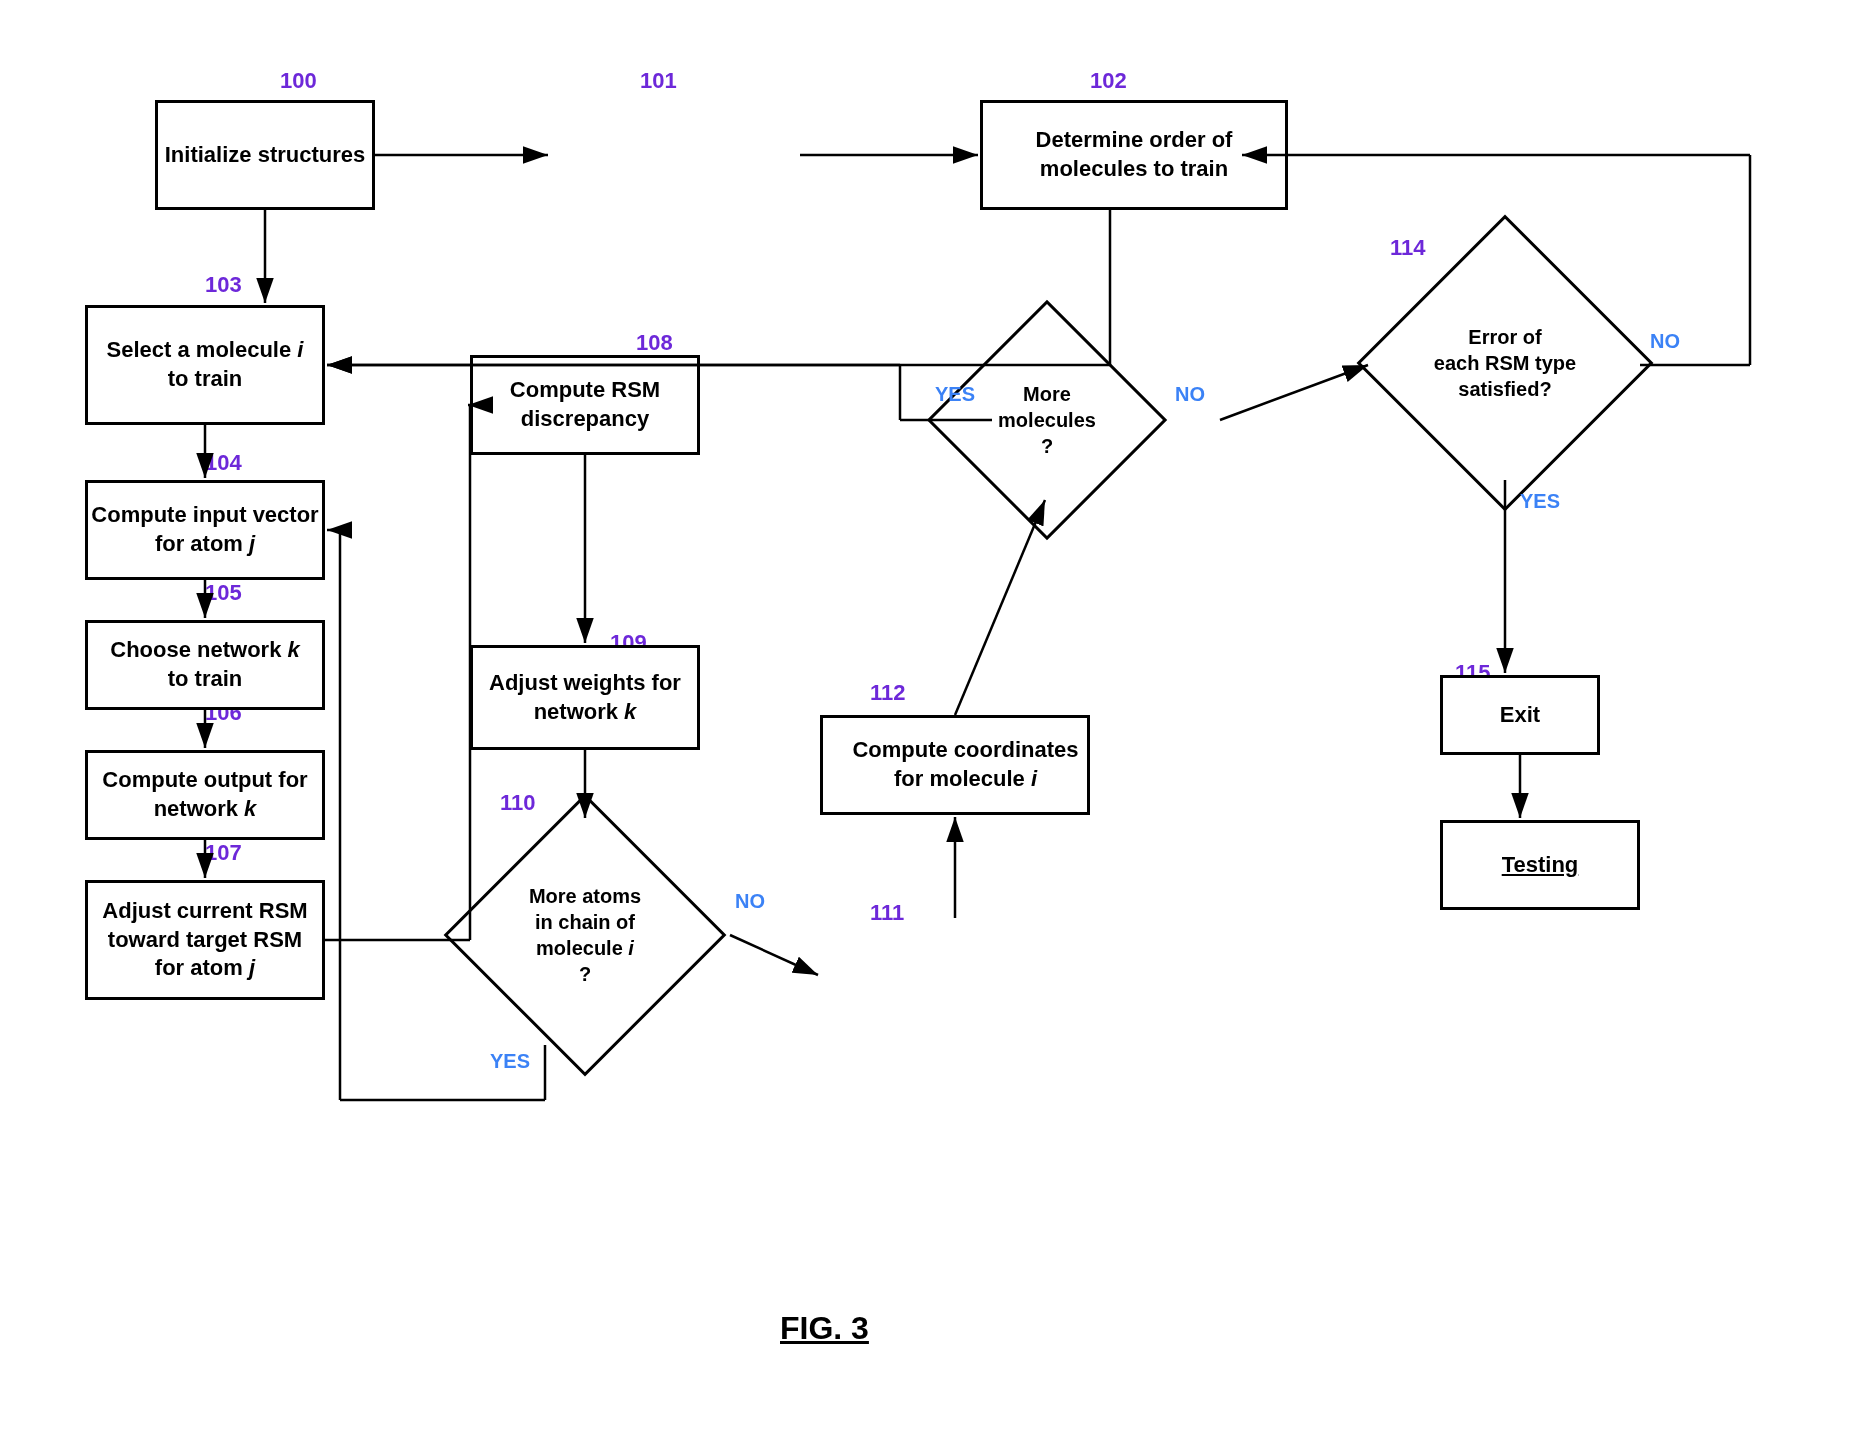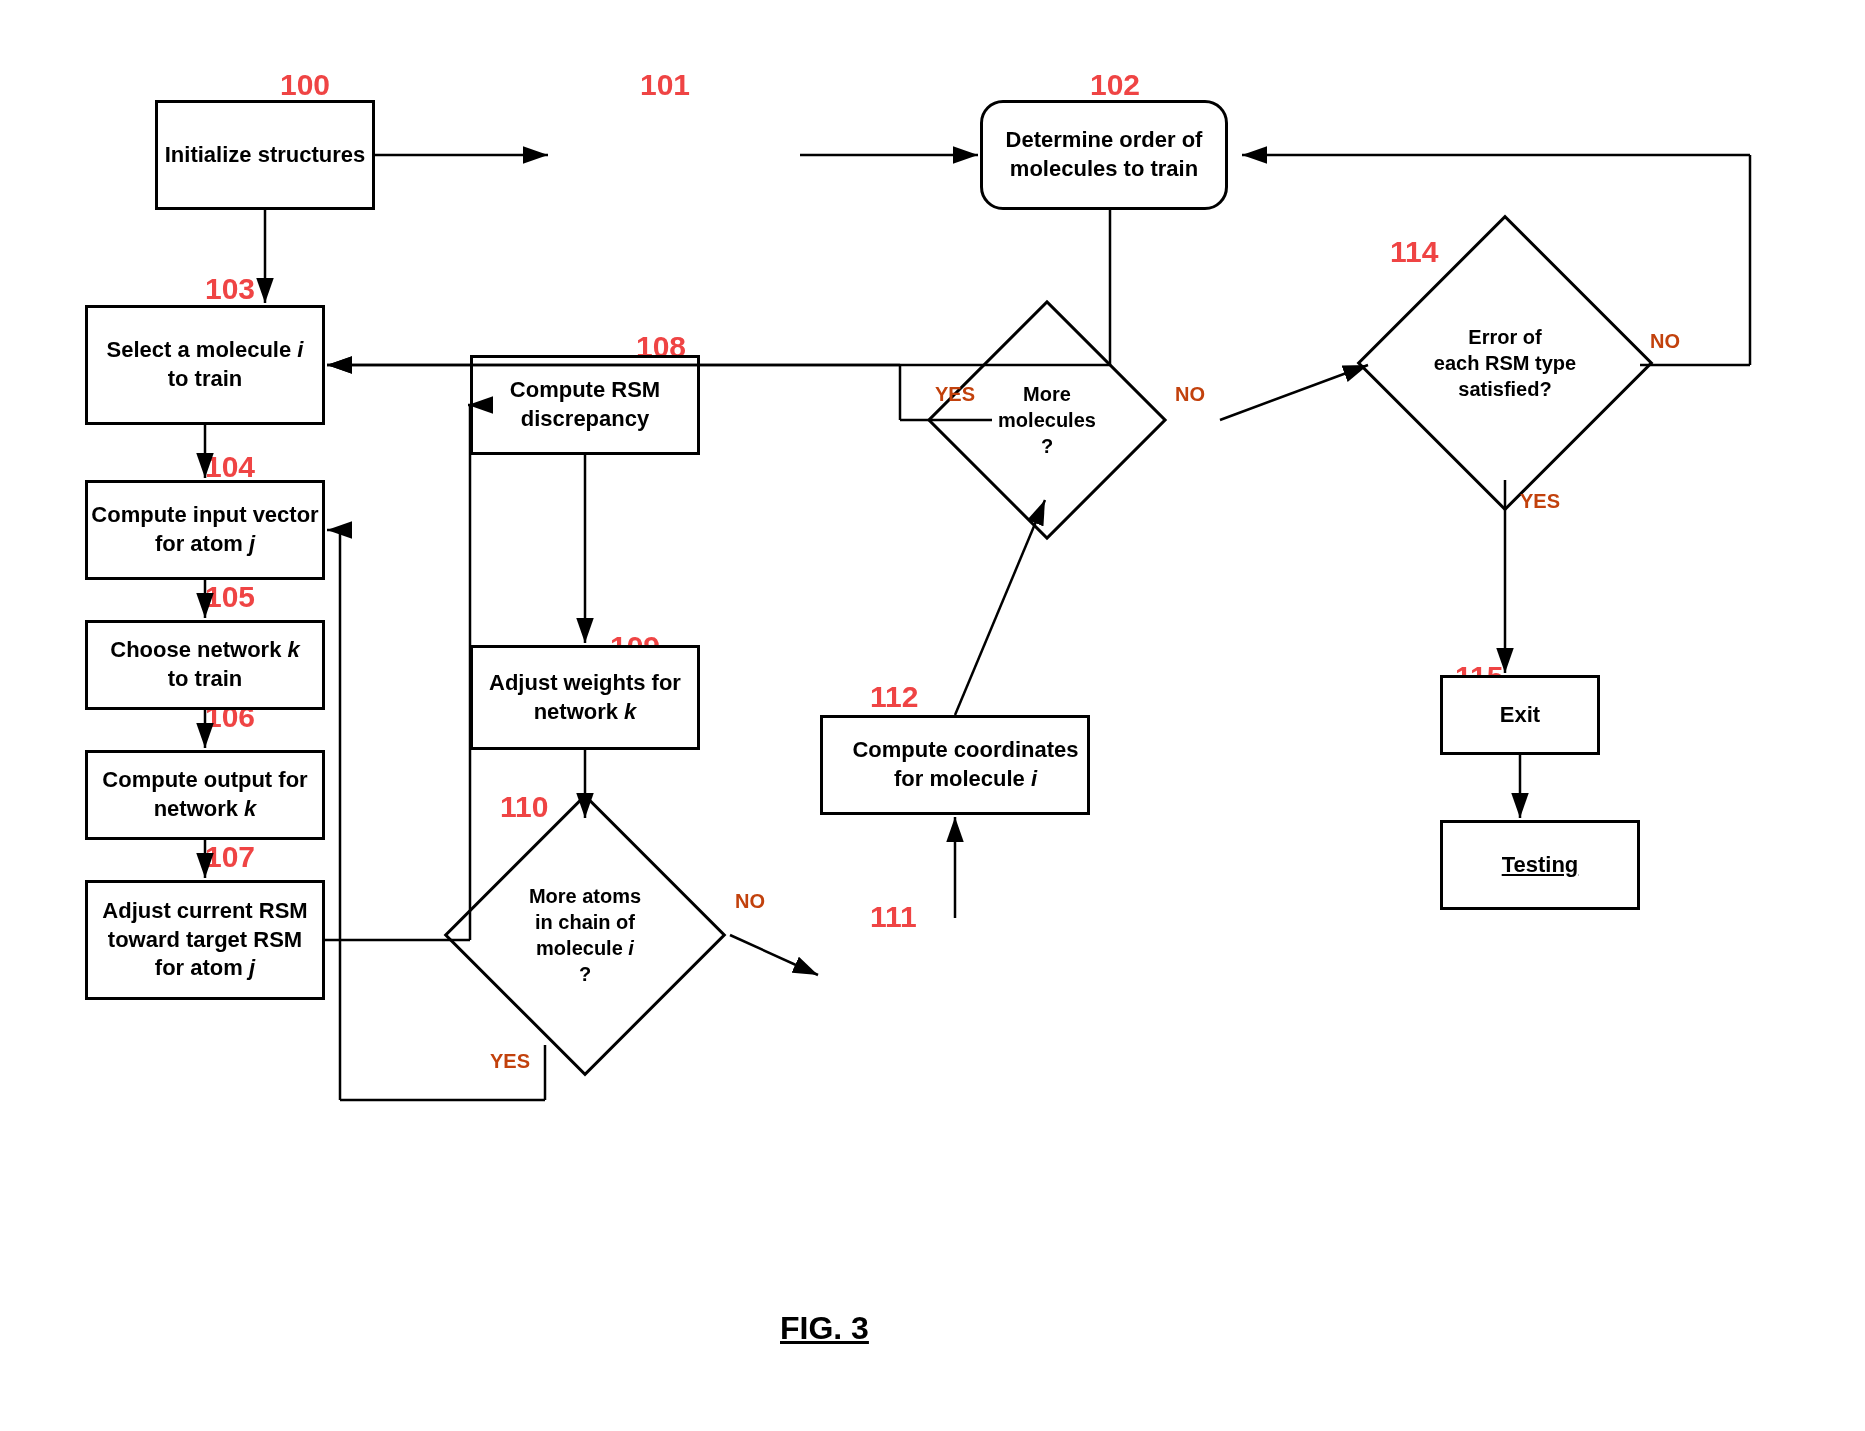--- a/index.html
+++ b/index.html
@@ -46,29 +46,29 @@
     }
     .diamond-text {
       position: relative;
       z-index: 2;
       font-size: 20px;
       font-weight: bold;
       line-height: 1.3;
     }
     .label {
       position: absolute;
-      font-size: 30px;
-      font-weight: bold;
-      color: #ef4444;
+      font-size: 22px;
+      font-weight: bold;
+      color: #6d28d9;
     }
     .arrow-label {
       position: absolute;
       font-size: 20px;
       font-weight: bold;
-      color: #c2410c;
+      color: #3b82f6;
     }
     svg.arrows {
       position: absolute;
       top: 0;
       left: 0;
       width: 1865px;
       height: 1431px;
       pointer-events: none;
     }
     .fig-label {
@@ -101,21 +101,21 @@
   <span class="label" style="left:1390px; top:235px;">114</span>
   <span class="label" style="left:1455px; top:660px;">115</span>
   <span class="label" style="left:1455px; top:790px;margin-top:40px;">116</span>
 
   <div class="box" style="left:155px; top:100px; width:220px; height:110px;">
     <span>Initialize
 structures</span>
   </div>
 
 
-  <div class="box" style="left:980px; top:100px; width:248px; height:110px;border-radius:23px;">
+  <div class="box" style="left:980px; top:100px; width:308px; height:110px;">
     <span>Determine order of
 molecules to train</span>
   </div>
 
   <div class="box" style="left:85px; top:305px; width:240px; height:120px;">
     <span>Select a molecule <i>i</i><br>to train</span>
   </div>
 
   <div class="box" style="left:85px; top:480px; width:240px; height:100px;">
     <span>Compute input vector<br>for atom <i>j</i></span>

